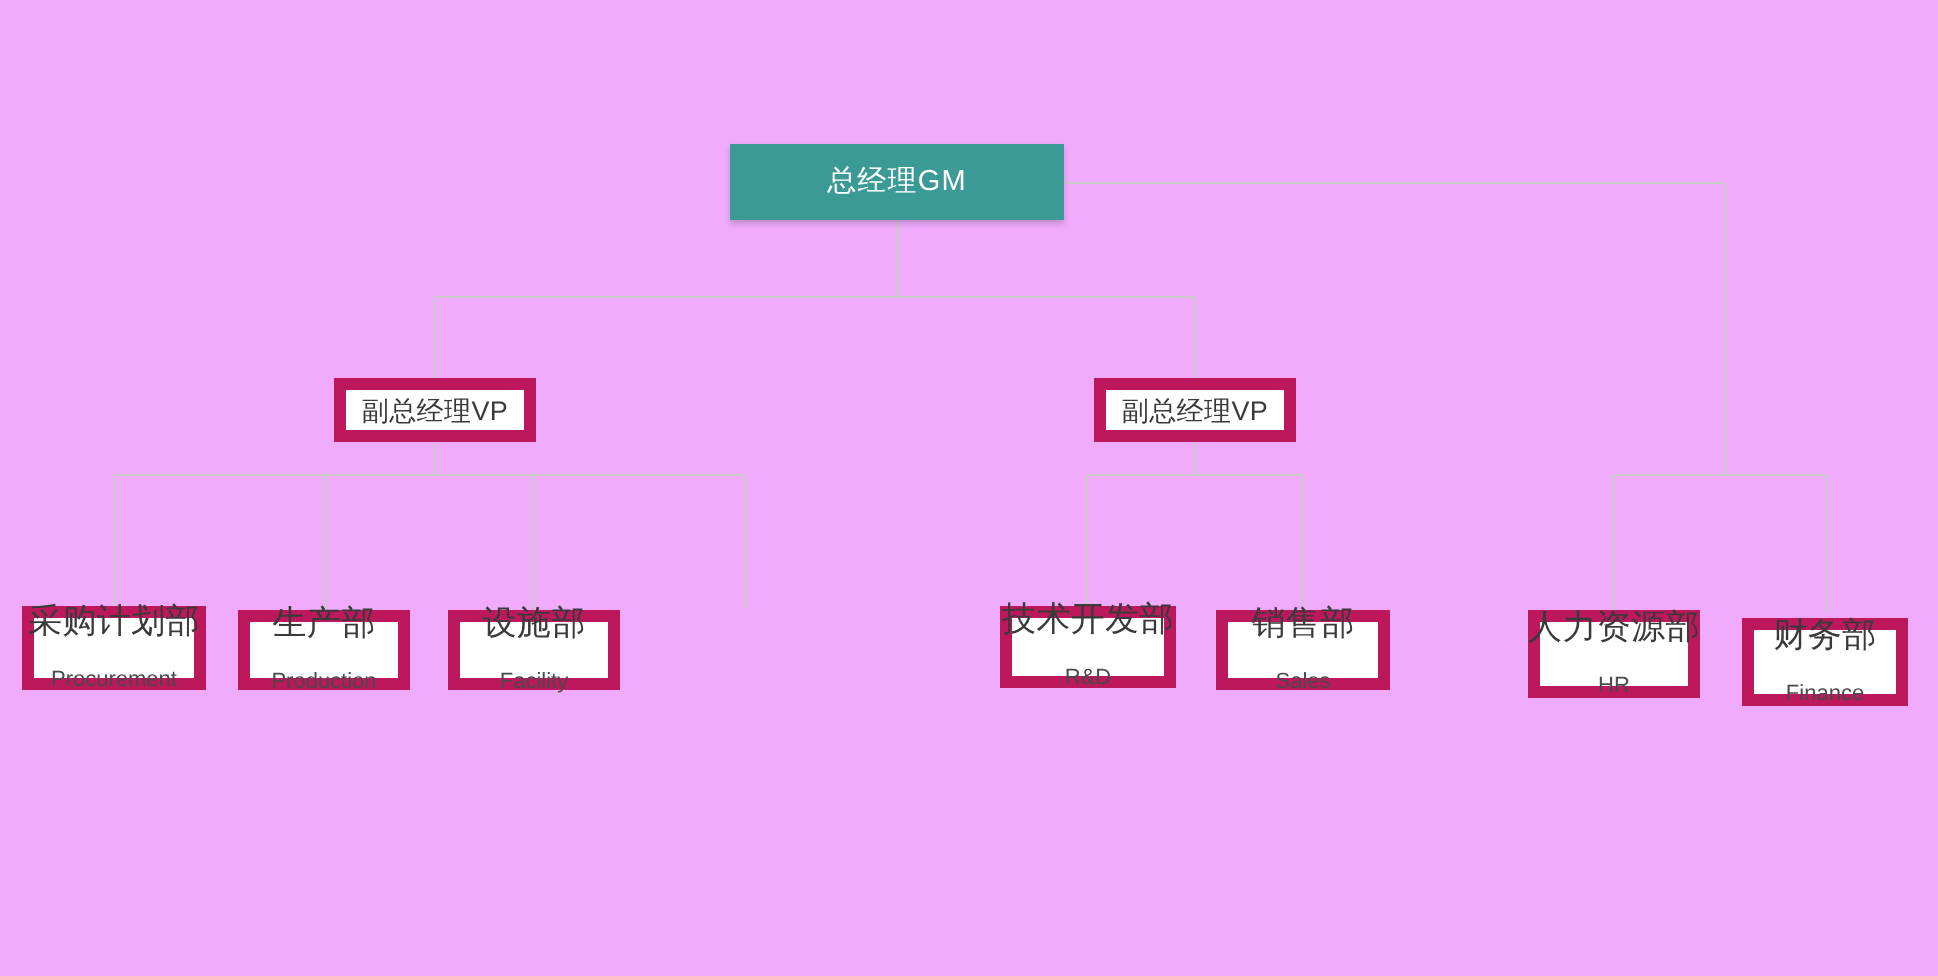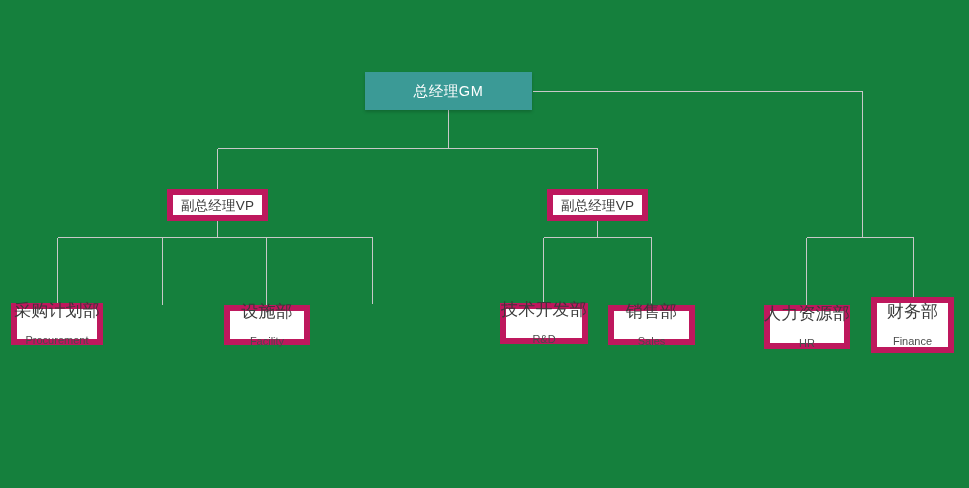--- a/index.html
+++ b/index.html
@@ -8,21 +8,21 @@
     padding: 0;
     background: #ffffff;
   }
   body {
     font-family: "Liberation Sans", "DejaVu Sans", sans-serif;
   }
   #chart-canvas {
     position: relative;
     width: 969px;
     height: 488px;
-    background: #15803d;
+    background: #f0abfc;
     overflow: hidden;
   }
   #connector-layer {
     position: absolute;
     left: 0;
     top: 0;
     width: 969px;
     height: 488px;
     pointer-events: none;
   }
@@ -107,20 +107,24 @@
 
   <div class="node level-1" style="left:547px; top:189px; width:101px; height:32px;">
     <span class="node-title">副总经理VP</span>
   </div>
 
   <div class="node level-2" style="left:11px; top:303px; width:92px; height:42px;">
     <span class="node-title">采购计划部</span>
     <span class="node-sub">Procurement</span>
   </div>
 
+  <div class="node level-2" style="left:119px; top:305px; width:86px; height:40px;">
+    <span class="node-title">生产部</span>
+    <span class="node-sub">Production</span>
+  </div>
 
   <div class="node level-2" style="left:224px; top:305px; width:86px; height:40px;">
     <span class="node-title">设施部</span>
     <span class="node-sub">Facility</span>
   </div>
 
 
   <div class="node level-2" style="left:500px; top:303px; width:88px; height:41px;">
     <span class="node-title">技术开发部</span>
     <span class="node-sub">R&amp;D</span>
@@ -129,18 +133,18 @@
   <div class="node level-2" style="left:608px; top:305px; width:87px; height:40px;">
     <span class="node-title">销售部</span>
     <span class="node-sub">Sales</span>
   </div>
 
   <div class="node level-2" style="left:764px; top:305px; width:86px; height:44px;text-align:center;">
     <span class="node-title">人力资源部</span>
     <span class="node-sub">HR</span>
   </div>
 
-  <div class="node level-2" style="left:871px; top:297px; width:83px; height:56px;">
+  <div class="node level-2" style="left:871px; top:309px; width:83px; height:44px;">
     <span class="node-title">财务部</span>
     <span class="node-sub">Finance</span>
   </div>
 
 </div>
 
 </body></html>

